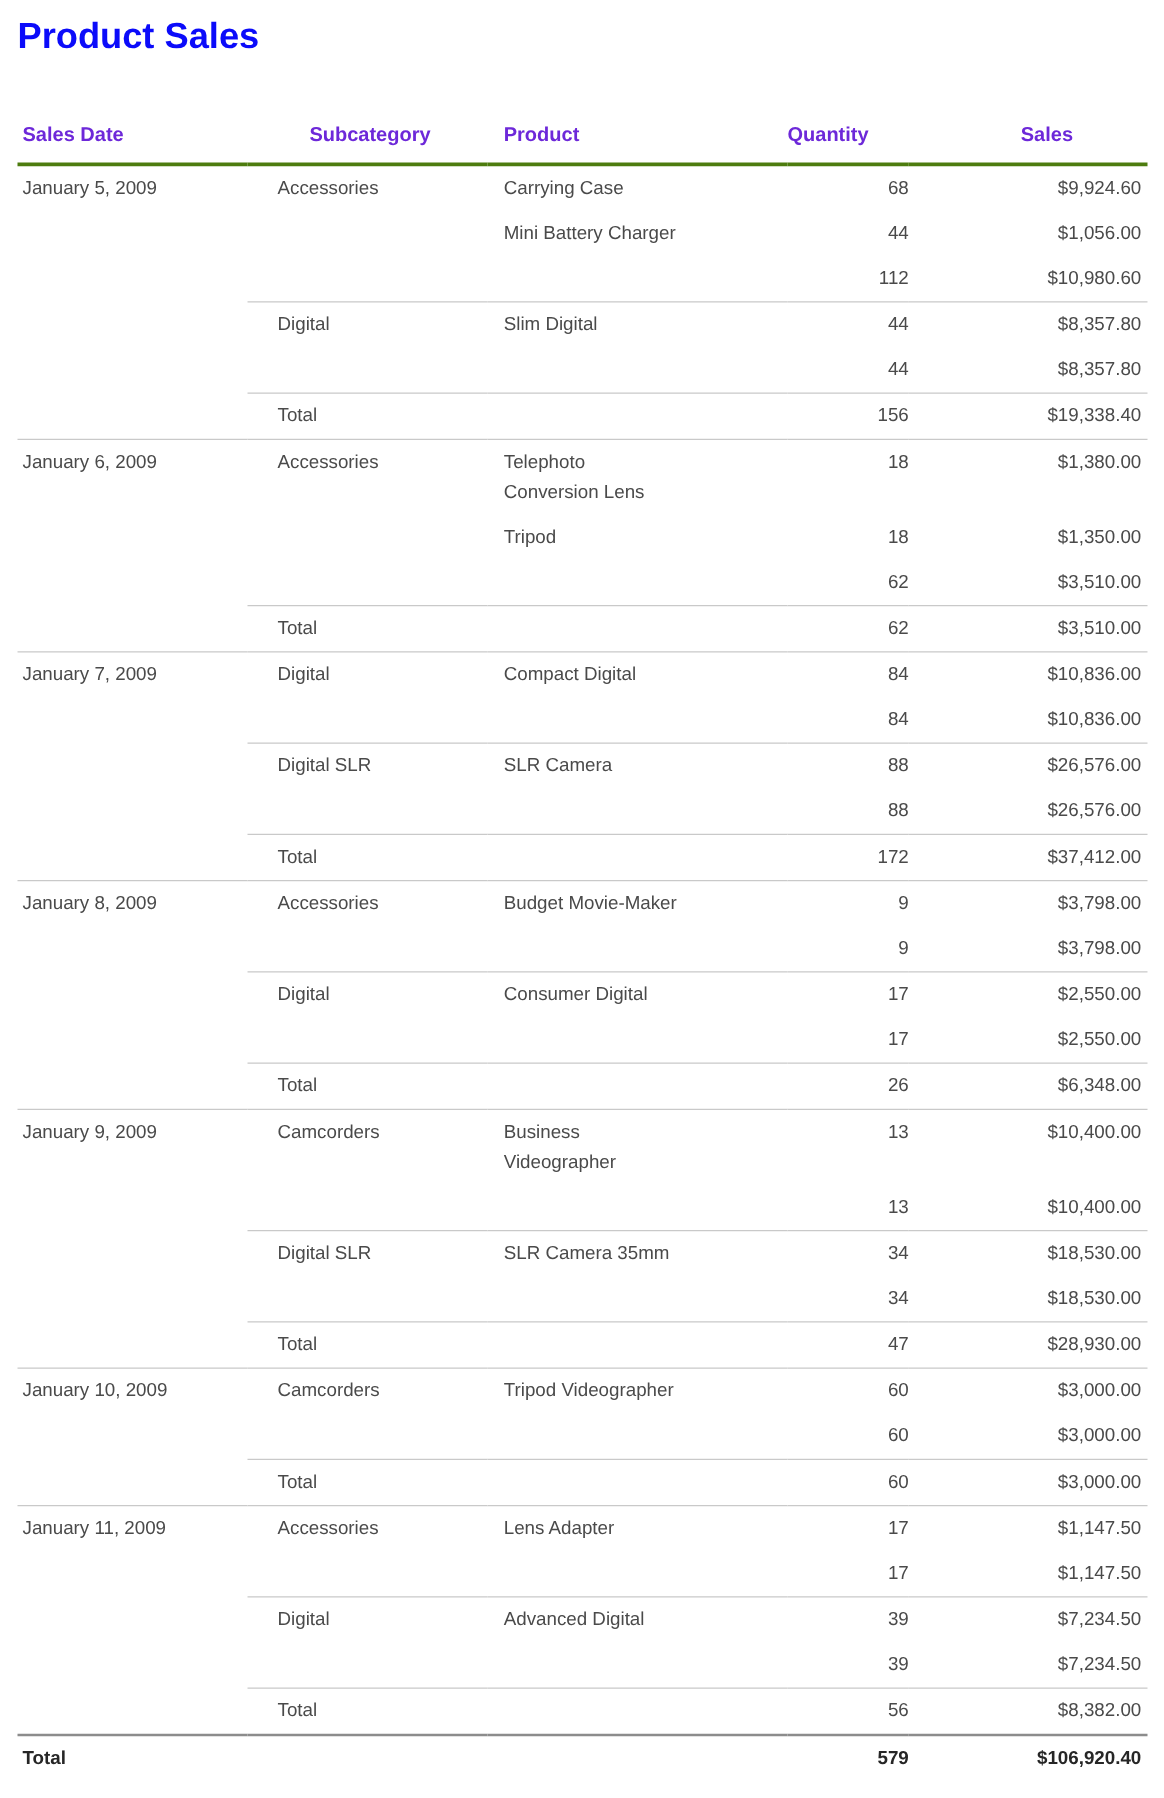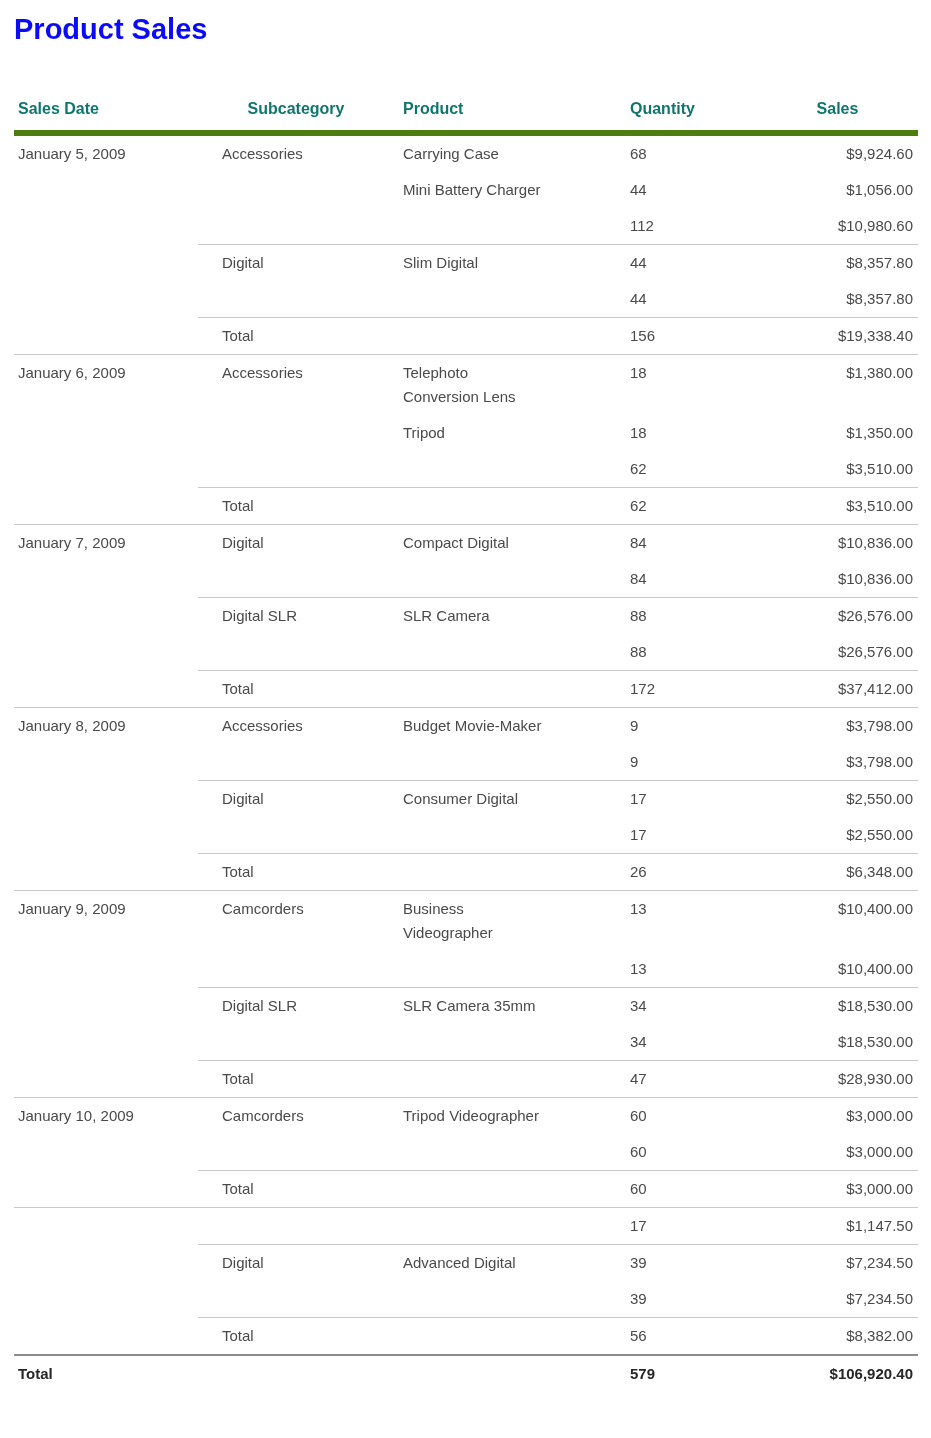--- a/index.html
+++ b/index.html
@@ -28,43 +28,43 @@
   }
   col.w-date    { width: 184px; }
   col.w-subcat  { width: 192px; }
   col.w-product { width: 240px; }
   col.w-qty     { width: 97px;  }
   col.w-sales   { width: 191px; }
 
   th {
     font-size: 16px;
     font-weight: bold;
-    color: #0f766e;
+    color: #6d28d9;
     text-align: left;
     padding: 2px 0 10px 0;
     line-height: 22px;
-    border-bottom: 6px solid #4d7c0f;
+    border-bottom: 3px solid #4d7c0f;
     vertical-align: bottom;
   }
   th.h-date    { padding-left: 4px; }
   th.h-subcat  { padding-left: 4px; text-align: center; }
   th.h-product { padding-left: 13px; }
   th.h-qty     { text-align: left; }
   th.h-sales   { text-align: center; padding-left: 30px; }
 
   td {
     padding: 6px 0;
     line-height: 24px;
     vertical-align: top;
     white-space: nowrap;
   }
   td.c-date    { padding-left: 4px; }
   td.c-subcat  { padding-left: 24px; }
   td.c-product { padding-left: 13px; white-space: pre-line; }
-  td.c-qty     { text-align: left; }
+  td.c-qty     { text-align: right; }
   td.c-sales   { text-align: right; padding-right: 5px; }
 
   
   tr.t-subcat td:not(.c-date),
   tr.t-total  td:not(.c-date) { border-top: 1px solid #c9c9c9; }
   
   tr.t-total td { border-bottom: 1px solid #c9c9c9; }
   
   tr.t-grand td {
     border-top: 2px solid #8c8c8c;
@@ -286,20 +286,27 @@
     <td class="c-qty">60</td>
     <td class="c-sales">$3,000.00</td>
   </tr>
       <tr class="t-total">
     <td class="c-date"></td>
     <td class="c-subcat">Total</td>
     <td class="c-product"></td>
     <td class="c-qty">60</td>
     <td class="c-sales">$3,000.00</td>
   </tr>
+      <tr class="t-item">
+    <td class="c-date">January 11, 2009</td>
+    <td class="c-subcat">Accessories</td>
+    <td class="c-product">Lens Adapter</td>
+    <td class="c-qty">17</td>
+    <td class="c-sales">$1,147.50</td>
+  </tr>
       <tr class="t-subtotal">
     <td class="c-date"></td>
     <td class="c-subcat"></td>
     <td class="c-product"></td>
     <td class="c-qty">17</td>
     <td class="c-sales">$1,147.50</td>
   </tr>
       <tr class="t-subcat">
     <td class="c-date"></td>
     <td class="c-subcat">Digital</td>

